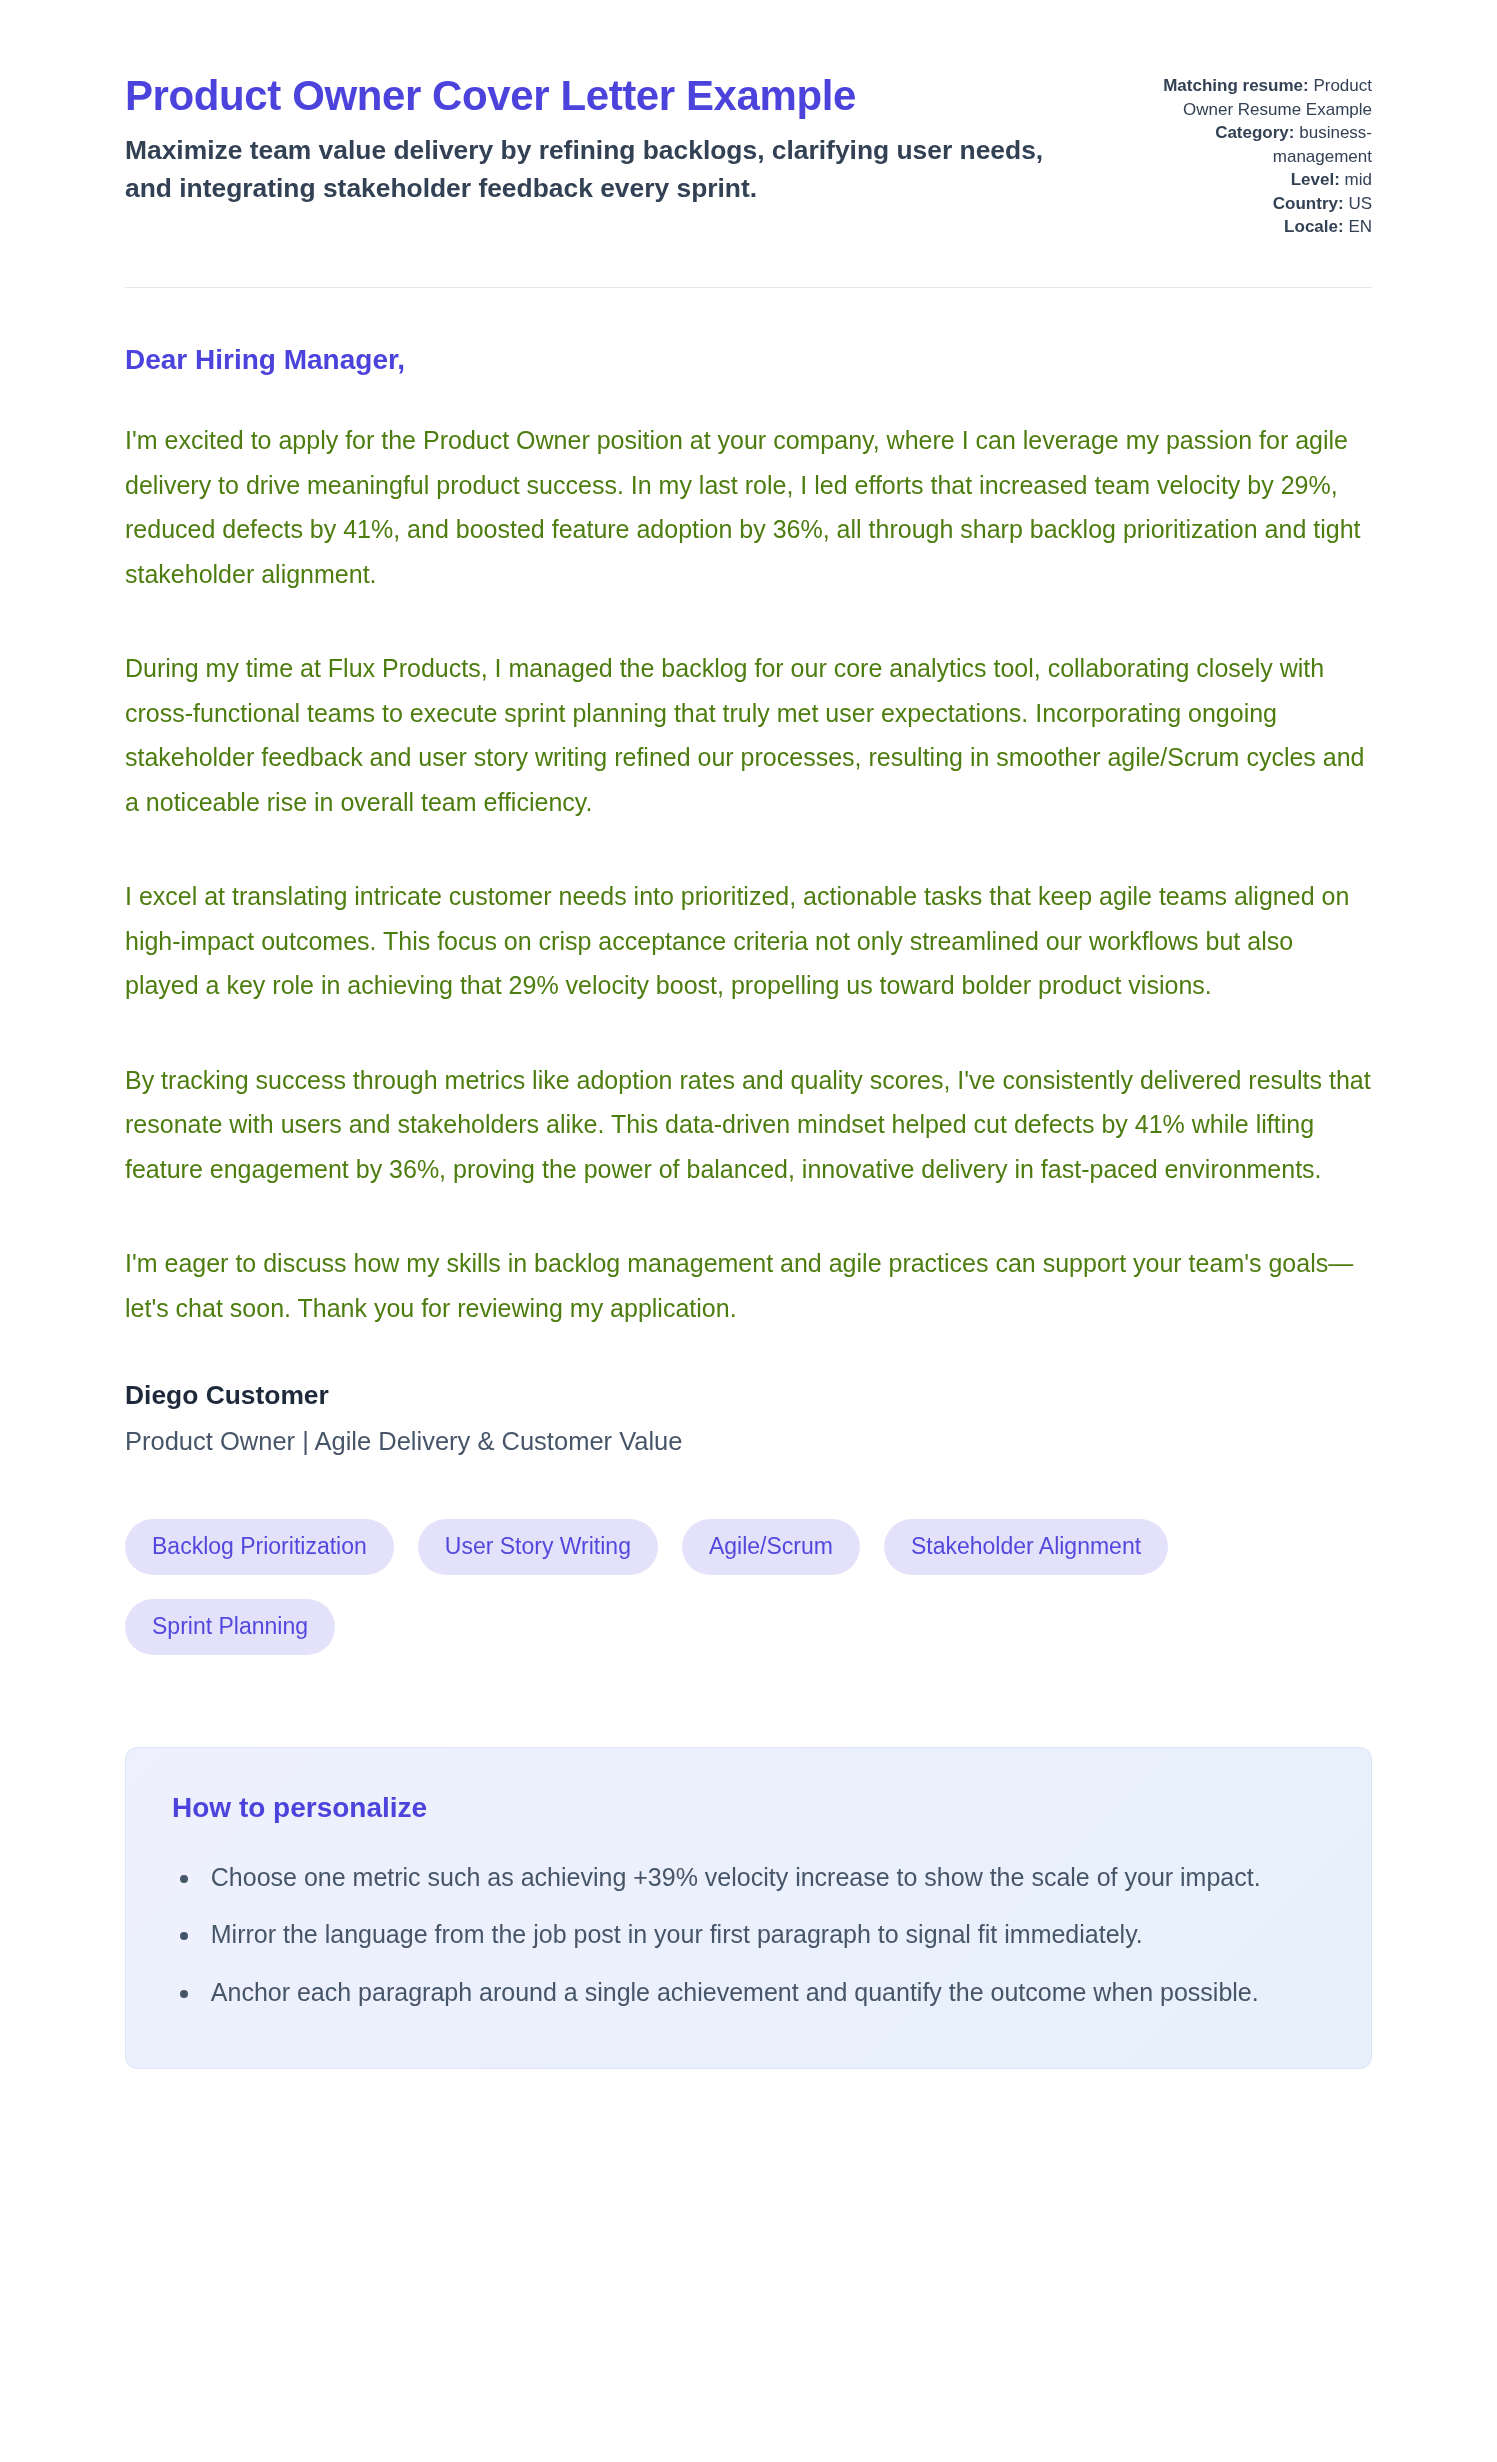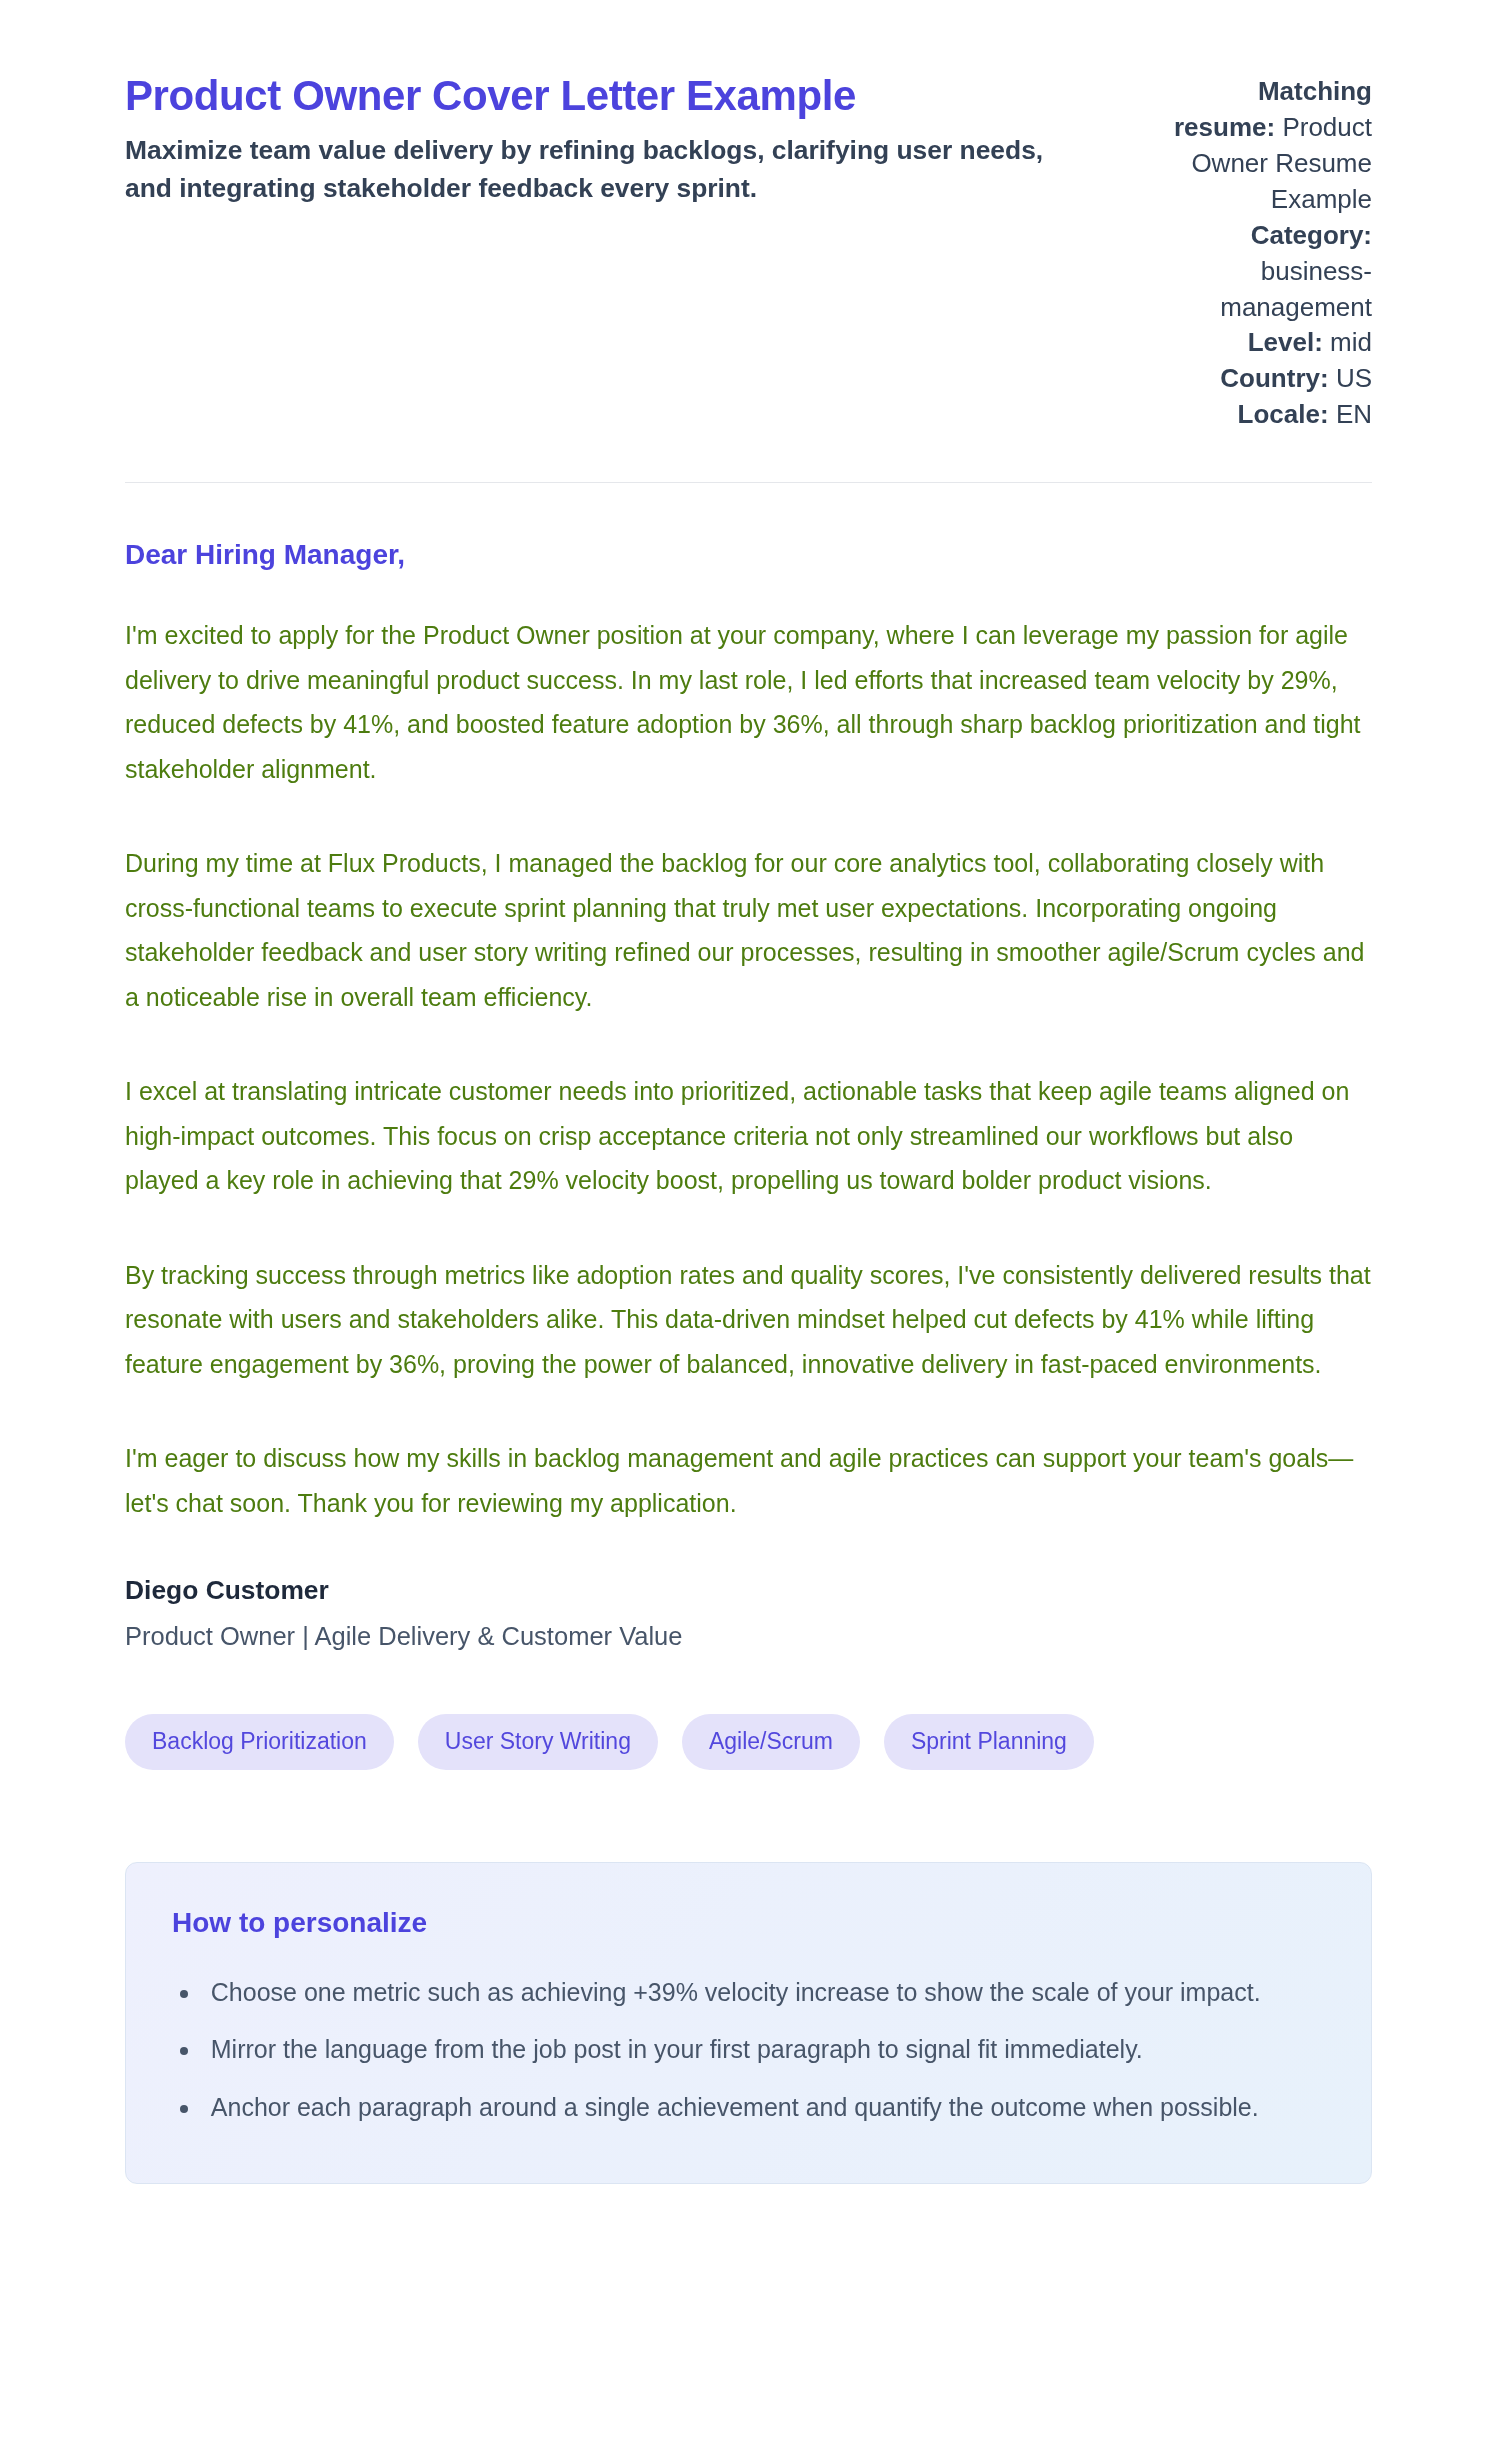--- a/index.html
+++ b/index.html
@@ -38,21 +38,21 @@
     font-size: 26.4px;
     line-height: 1.42;
     font-weight: 700;
     color: #334155;
   }
   .meta {
     width: 222px;
     flex-shrink: 0;
     padding-top: 5.3px;
     text-align: right;
-    font-size: 26px;
+    font-size: 17px;
     line-height: 1.38;
     color: #334155;
   }
   .meta-row { margin: 0; }
   .meta-row b { font-weight: 700; }
   
   .divider {
     border: none;
     border-top: 1.8px solid #e5e7eb;
     margin: 49px 0 0 0;
@@ -157,20 +157,21 @@
     <div class="signature">
       <div class="sig-name">Diego Customer</div>
       <div class="sig-role">Product Owner | Agile Delivery &amp; Customer Value</div>
     </div>
   </div>
 
   <div class="pills">
     <span class="pill">Backlog Prioritization</span>
     <span class="pill">User Story Writing</span>
     <span class="pill">Agile/Scrum</span>
+    <span class="pill">Stakeholder Alignment</span>
     <span class="pill">Sprint Planning</span>
   </div>
 
   <div class="tips-box">
     <h2 class="tips-title">How to personalize</h2>
     <ul class="tips-list">
       <li>Choose one metric such as achieving +39% velocity increase to show the scale of your impact.</li>
       <li>Mirror the language from the job post in your first paragraph to signal fit immediately.</li>
       <li>Anchor each paragraph around a single achievement and quantify the outcome when possible.</li>
     </ul>

